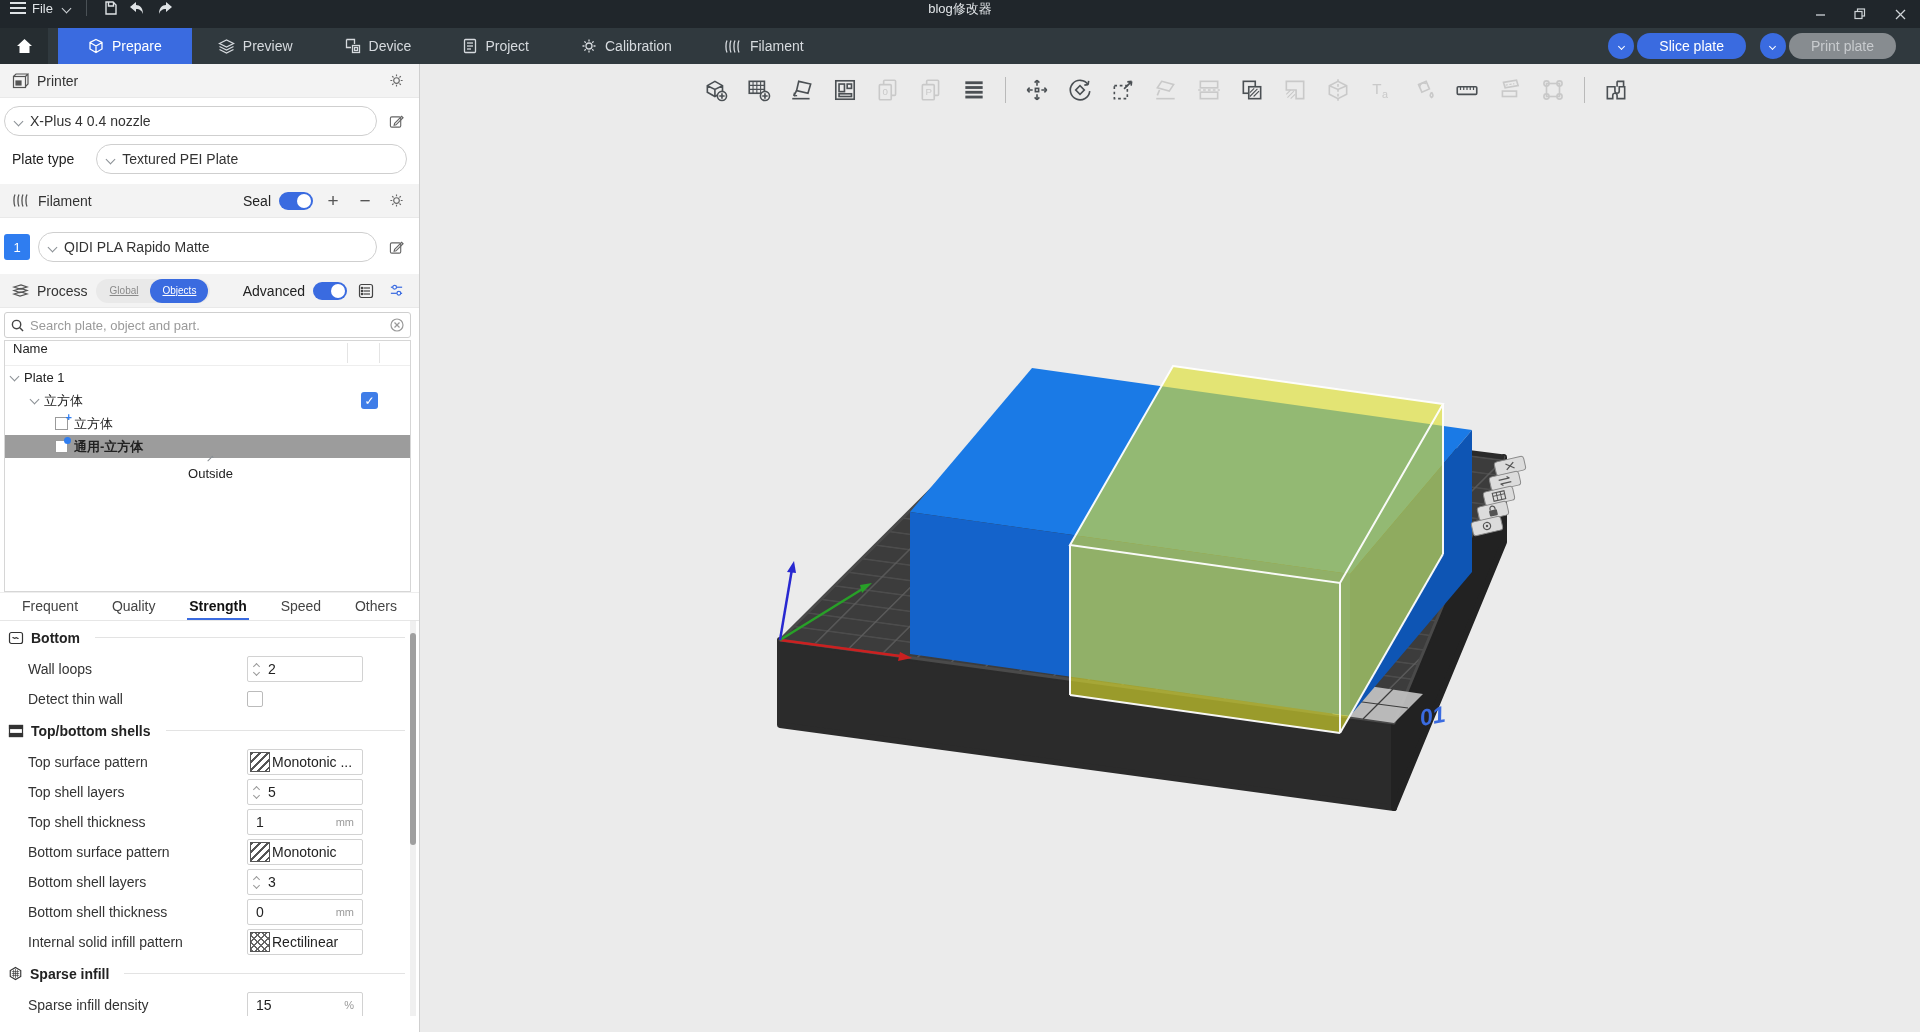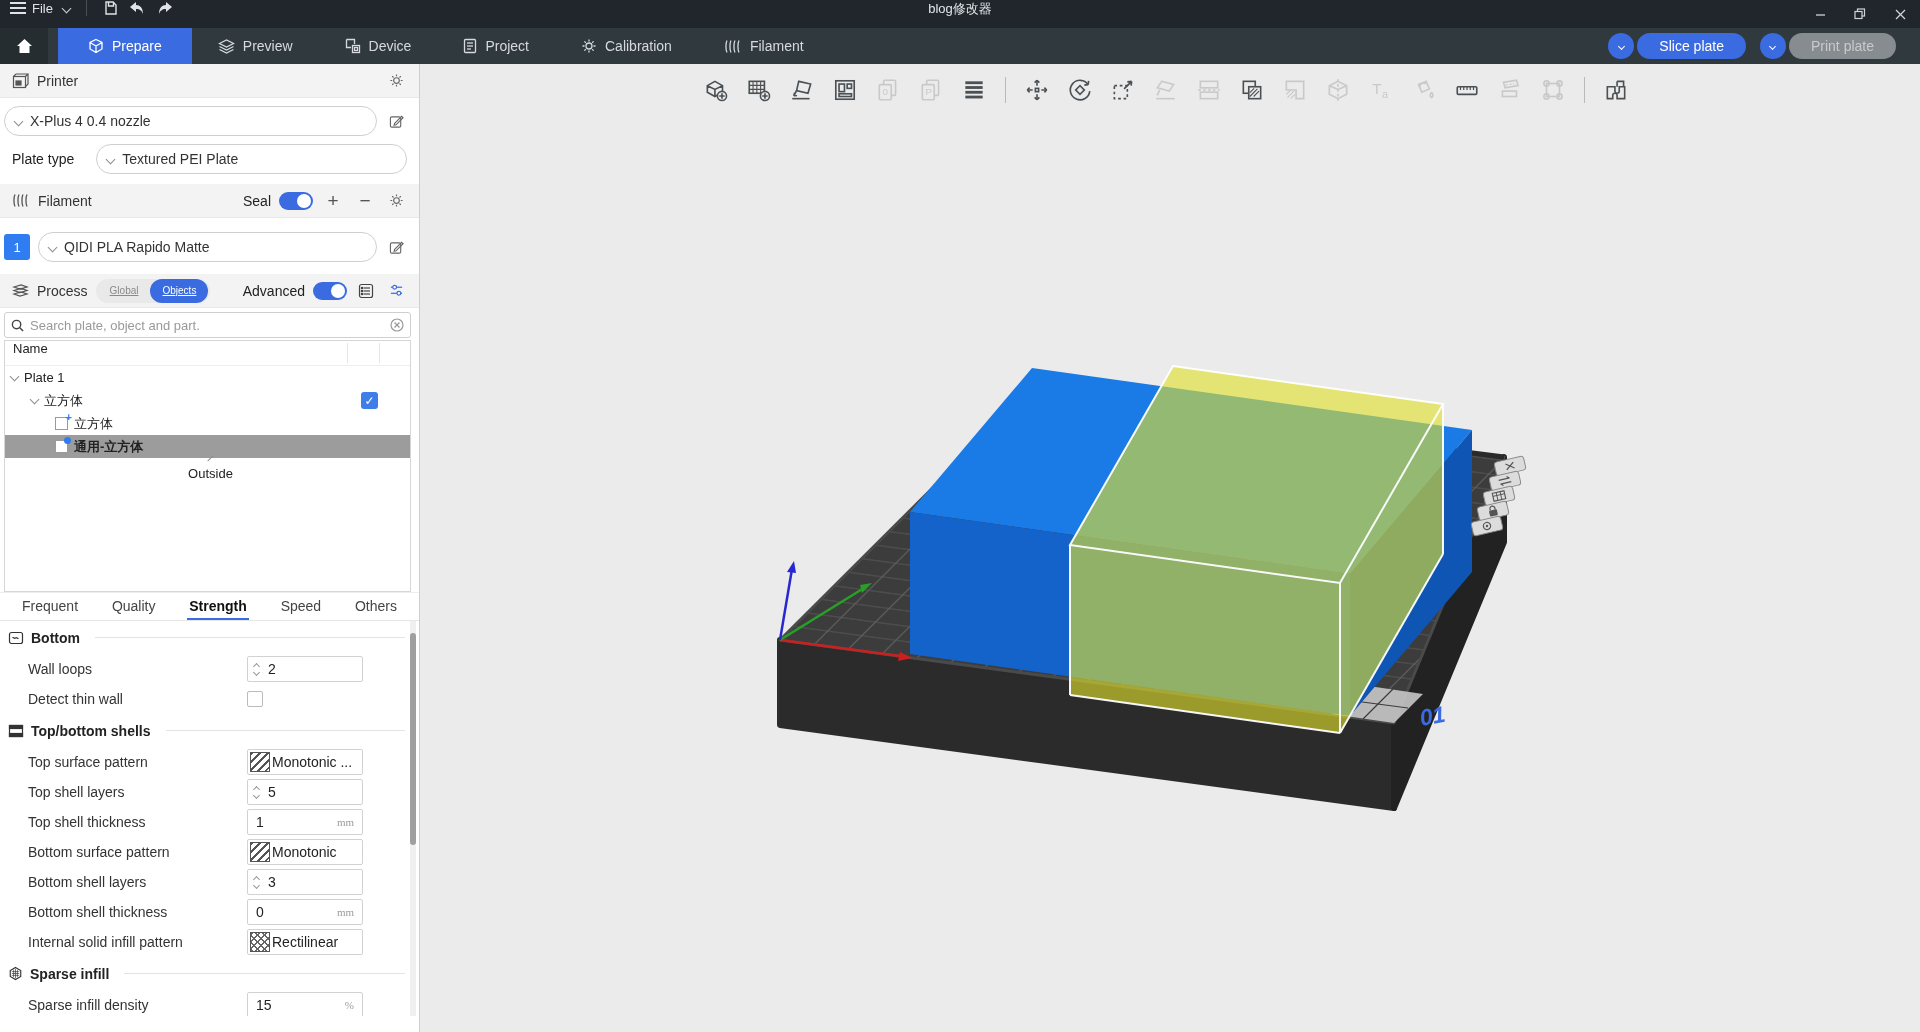--- a/index.html
+++ b/index.html
@@ -75,21 +75,21 @@
 
   .settings { position:relative; height:396px; overflow:hidden; border-top:1px solid #e6e6e6; }
   .shead { height:33px; display:flex; align-items:center; gap:7px; padding-left:8px; }
   .shead .t { font-weight:bold; font-size:14px; color:#222; }
   .shead .line { flex:1; height:1px; background:#e3e3e3; margin:0 14px 0 8px; }
   .srow { height:30px; display:flex; align-items:center; padding-left:28px; }
   .srow .lab { flex:1; font-size:14px; color:#333; }
   .ctl { width:116px; margin-right:56px; height:26px; border:1px solid #d2d2d2; border-radius:2px; display:flex; align-items:center; background:#fff; }
   .ctl .spin { width:16px; display:flex; flex-direction:column; align-items:center; gap:1px; border:none; background:none; padding:0; }
   .ctl .v { font-size:14px; color:#222; padding-left:4px; flex:1; }
-  .ctl .u { font-size:11px; color:#9a9a9a; padding-right:8px;font-family:Liberation Serif, serif; }
+  .ctl .u { font-size:11px; color:#9a9a9a; padding-right:8px; }
   .ctl.pat { gap:2px; padding-left:2px; }
   .swatch { width:20px; height:20px; border:1px solid #555; }
   .swatch.diag { background:repeating-linear-gradient(135deg,#555 0 2px,transparent 2px 5.5px); }
   .swatch.cross { background:repeating-linear-gradient(45deg,#666 0 1.5px,transparent 1.5px 5px),repeating-linear-gradient(135deg,#666 0 1.5px,transparent 1.5px 5px); }
   .cbx { width:16px; height:16px; border:1px solid #bbb; border-radius:2px; background:#fff; margin-right:156px; }
   .sb-track { position:absolute; right:3px; top:0; width:6px; height:100%; background:#f0f0f0; }
   .sb-thumb { position:absolute; right:3px; top:12px; width:6px; height:212px; background:#9f9f9f; border-radius:3px; }
 
   
   .vp-toolbar { position:absolute; left:276px; top:6px; display:flex; align-items:center; gap:3px; z-index:5; }

